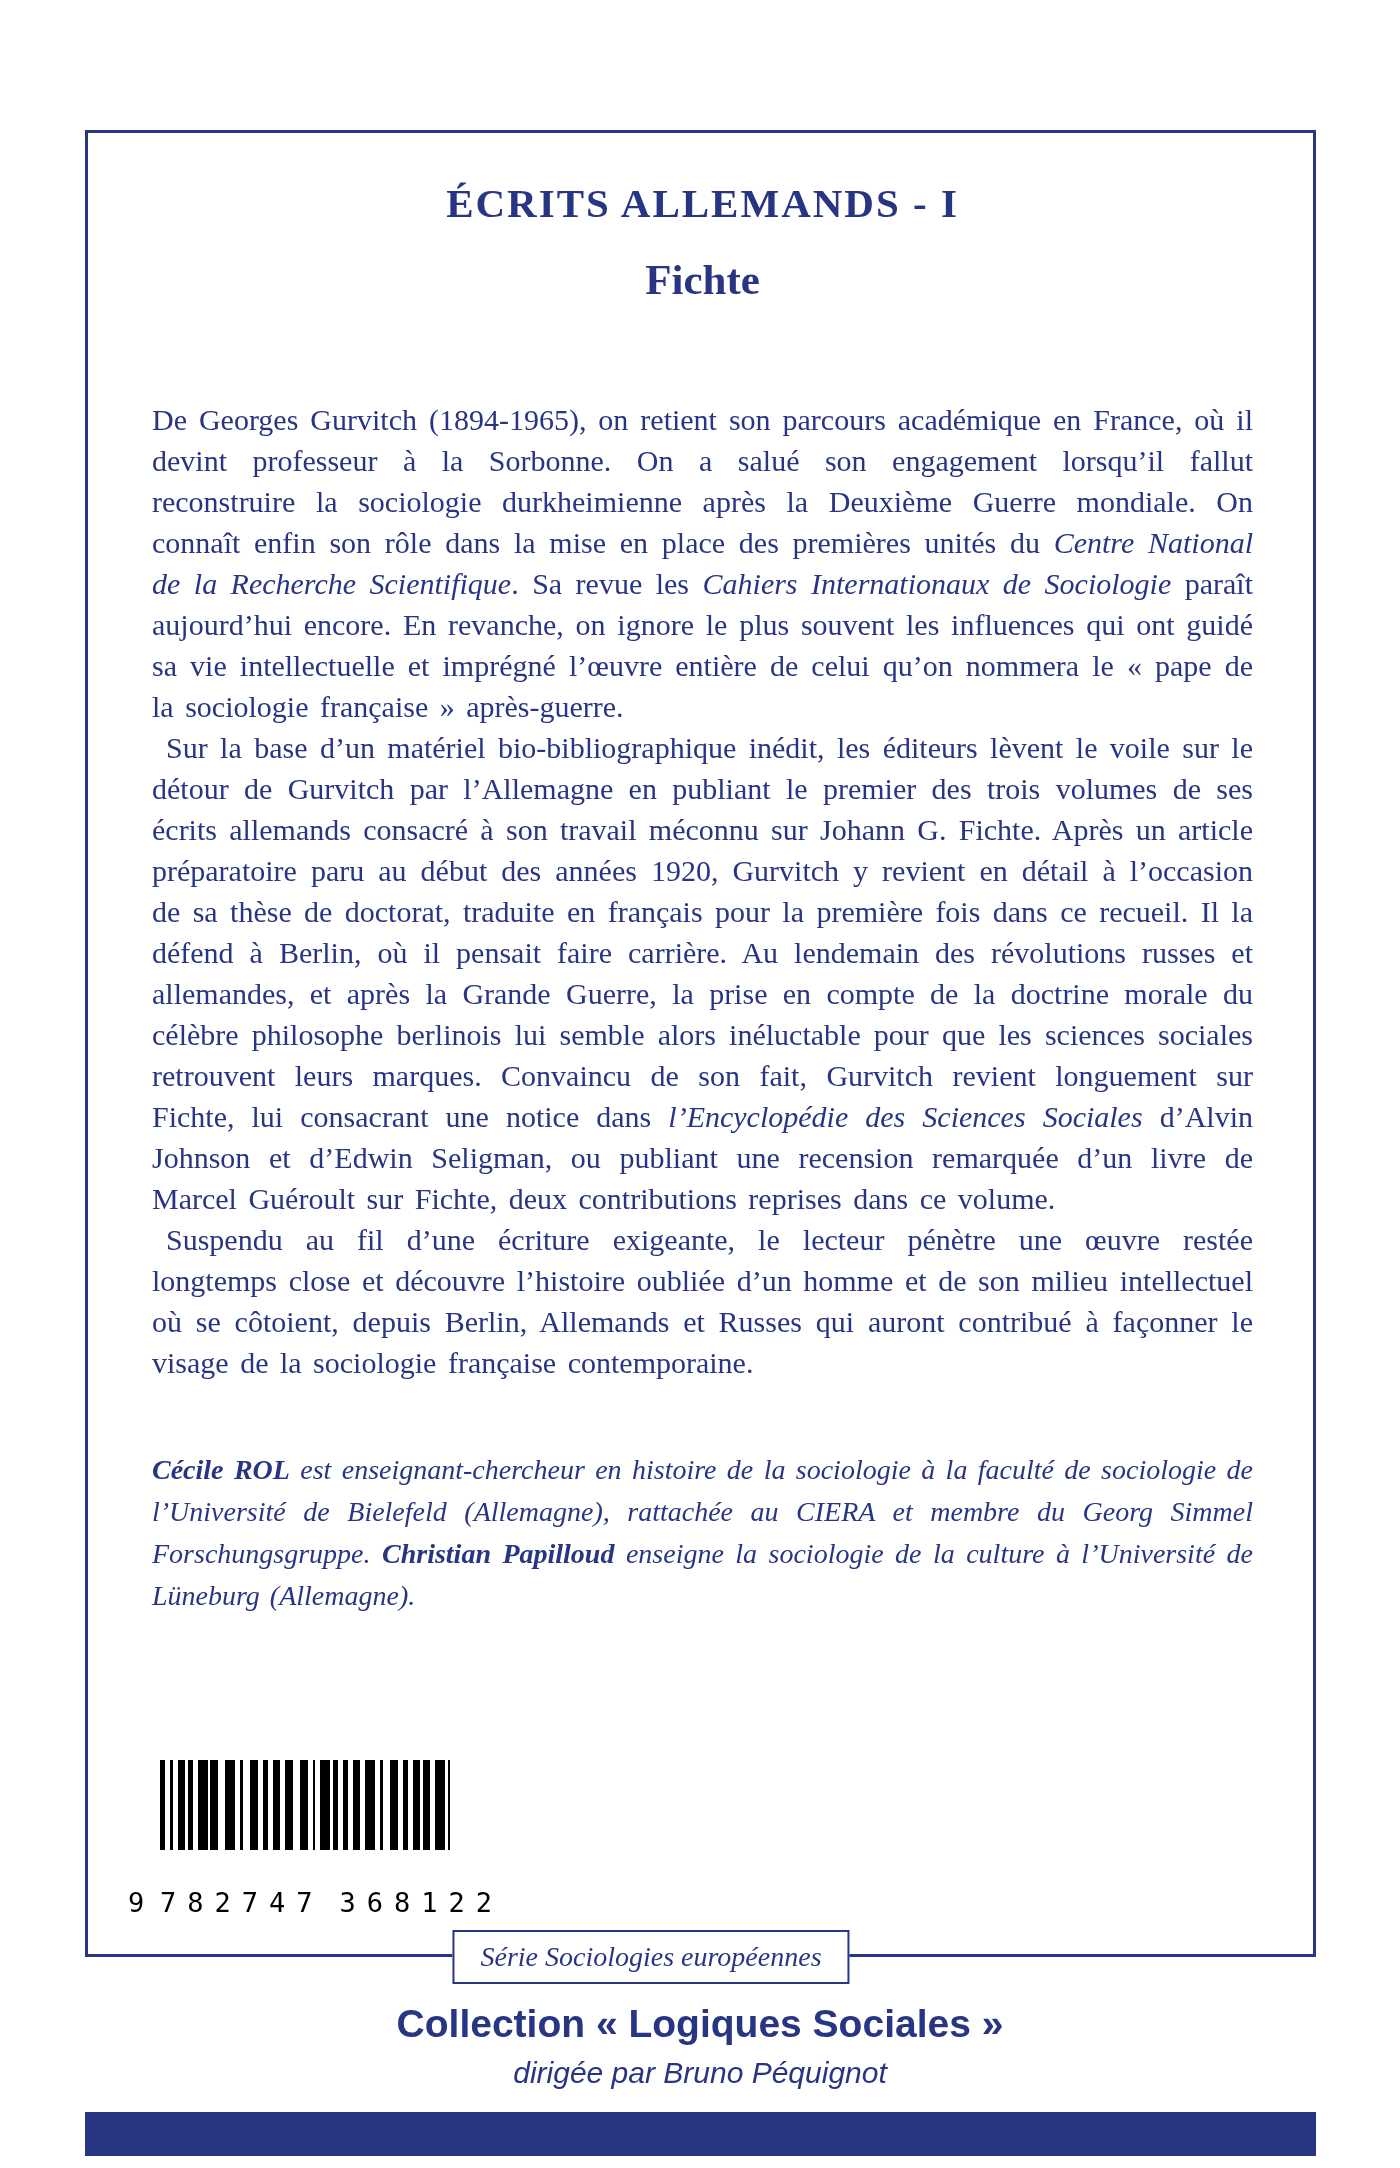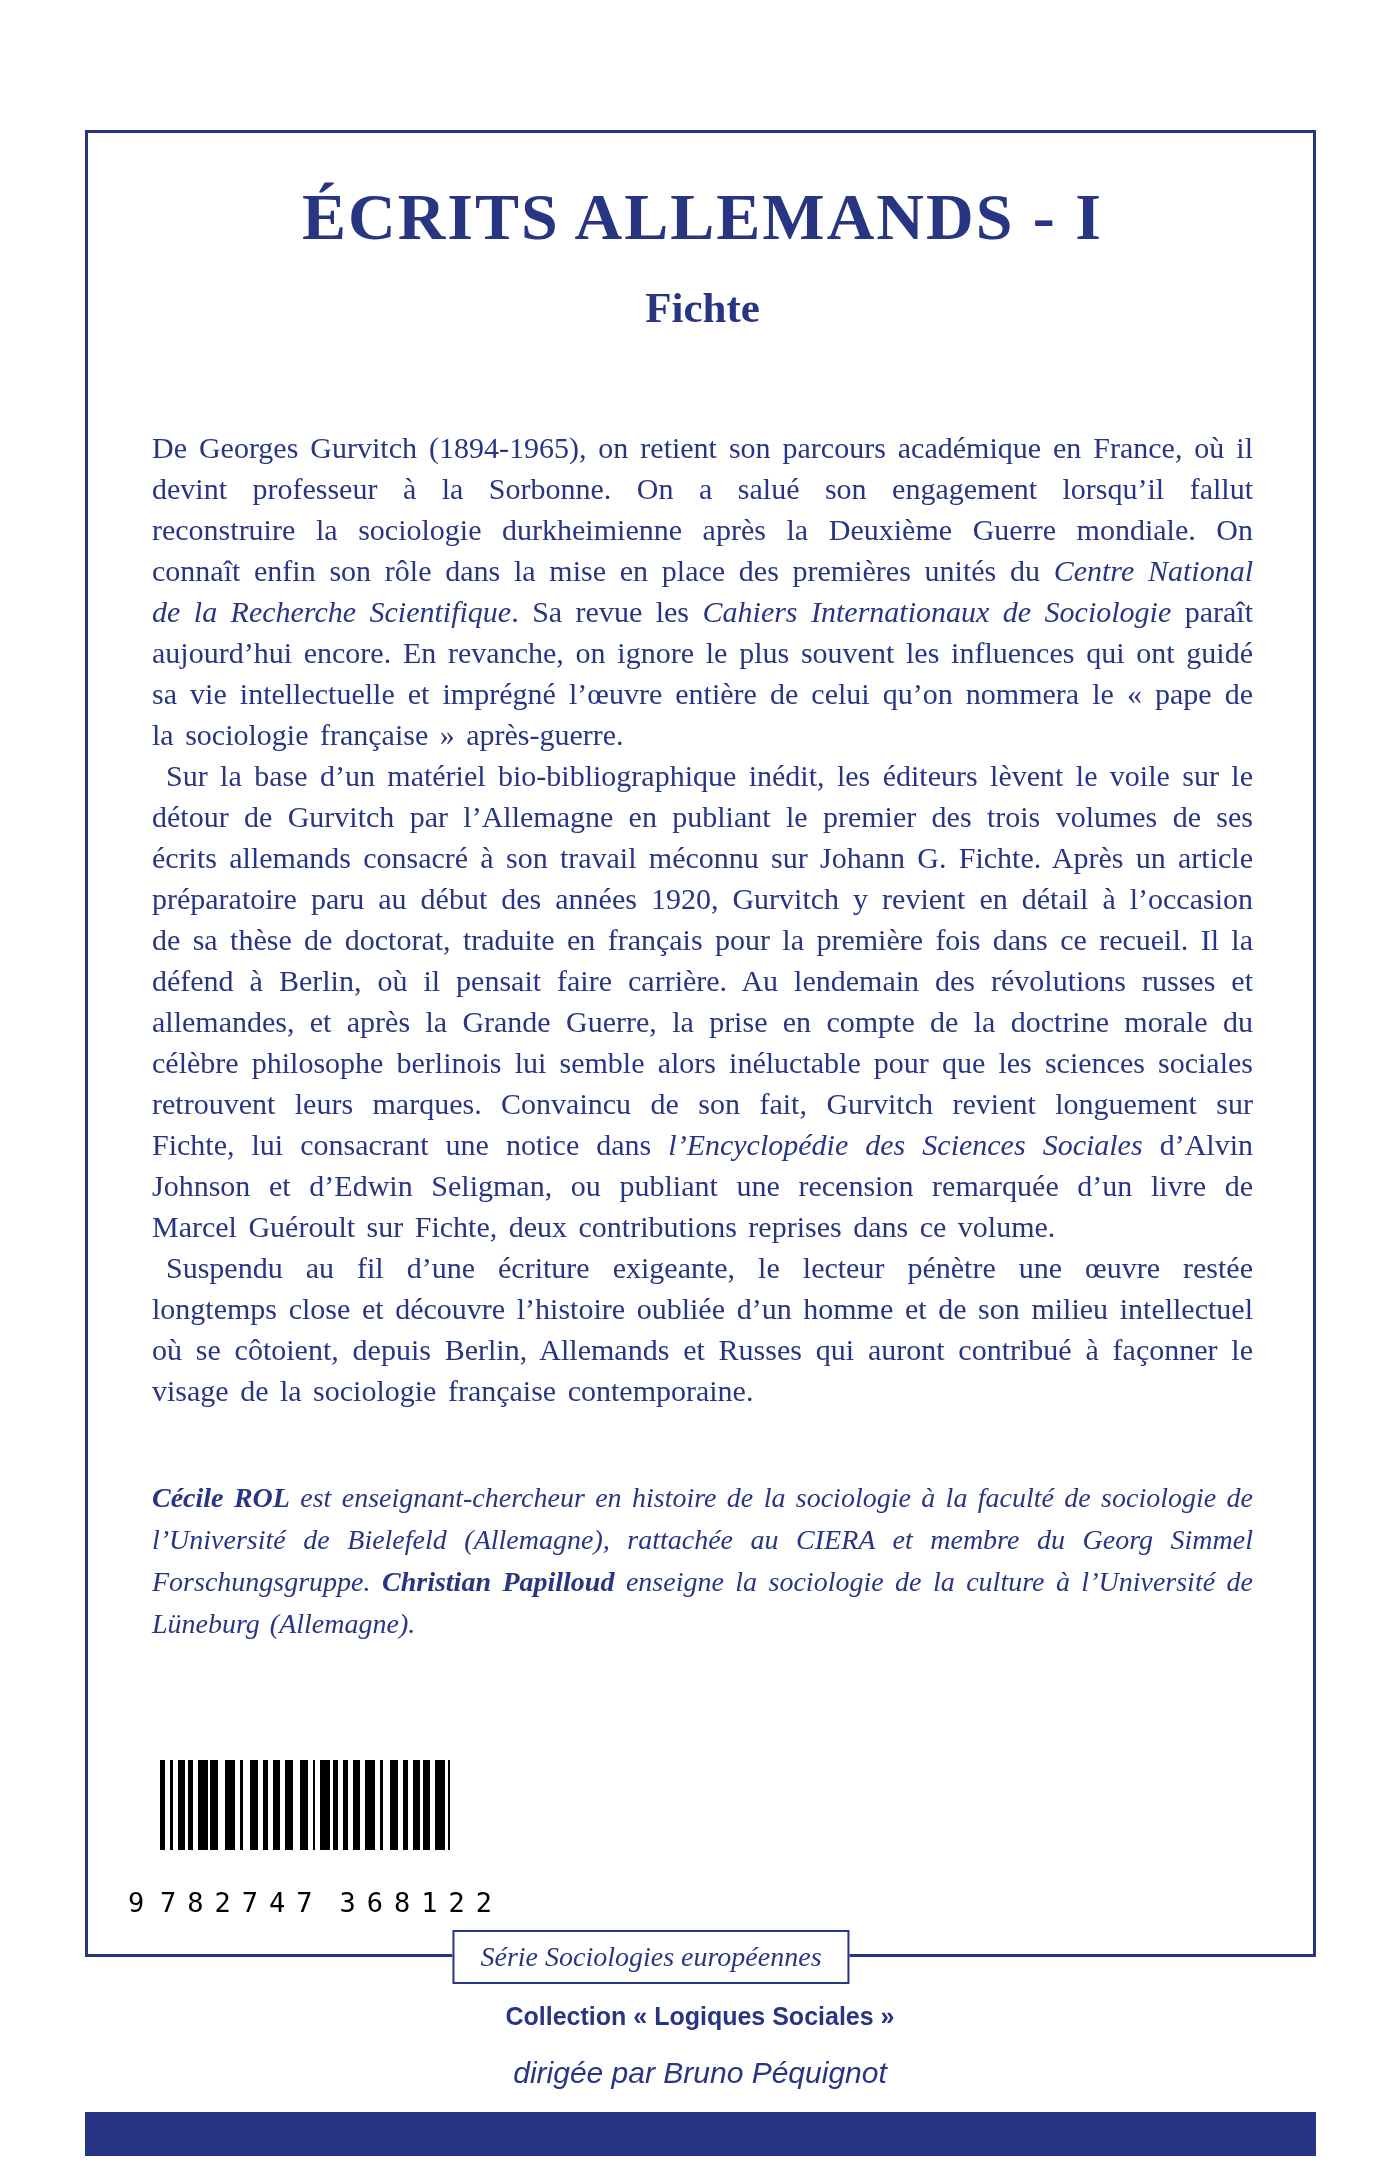--- a/index.html
+++ b/index.html
@@ -23,21 +23,21 @@
     top: 130px;
     width: 1231px;
     height: 1827px;
     border: 3px solid var(--ink, #283583);
   }
 
   .content { padding: 48px 60px 0 64px; }
 
   .title {
     text-align: center;
-    font-size: 66px;
+    font-size: 41px;
     font-weight: bold;
     letter-spacing: 2px;
     line-height: 1.1;
   }
 
   .subtitle {
     text-align: center;
     font-size: 43px;
     font-weight: bold;
     margin-top: 30px;
@@ -115,21 +115,21 @@
   }
 
   .collection {
     position: absolute;
     left: 0;
     width: 100%;
     top: 2002px;
     text-align: center;
     font-family: "Liberation Sans", sans-serif;
     font-weight: bold;
-    font-size: 25px;
+    font-size: 39px;
   }
 
   .director {
     position: absolute;
     left: 0;
     width: 100%;
     top: 2056px;
     text-align: center;
     font-family: "Liberation Sans", sans-serif;
     font-style: italic;

